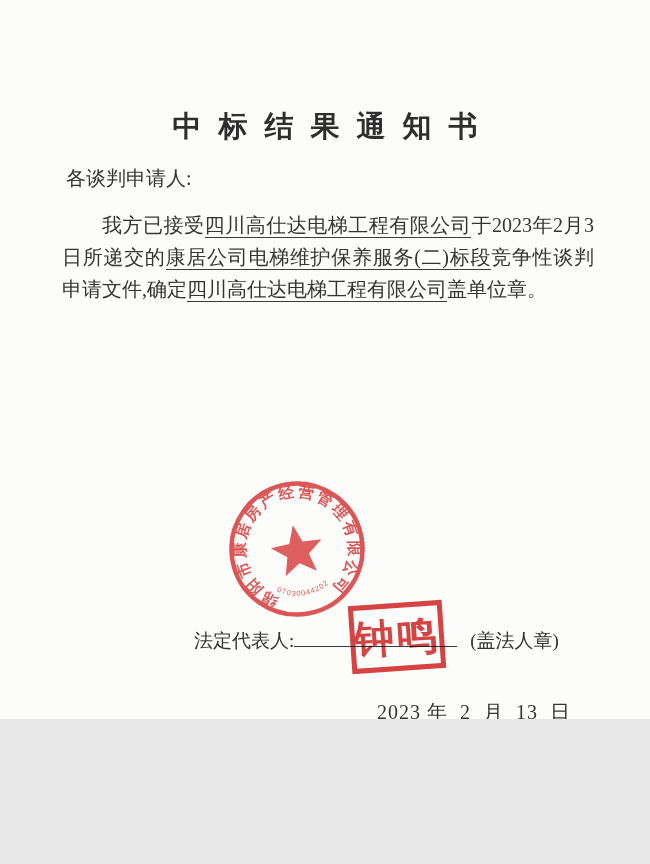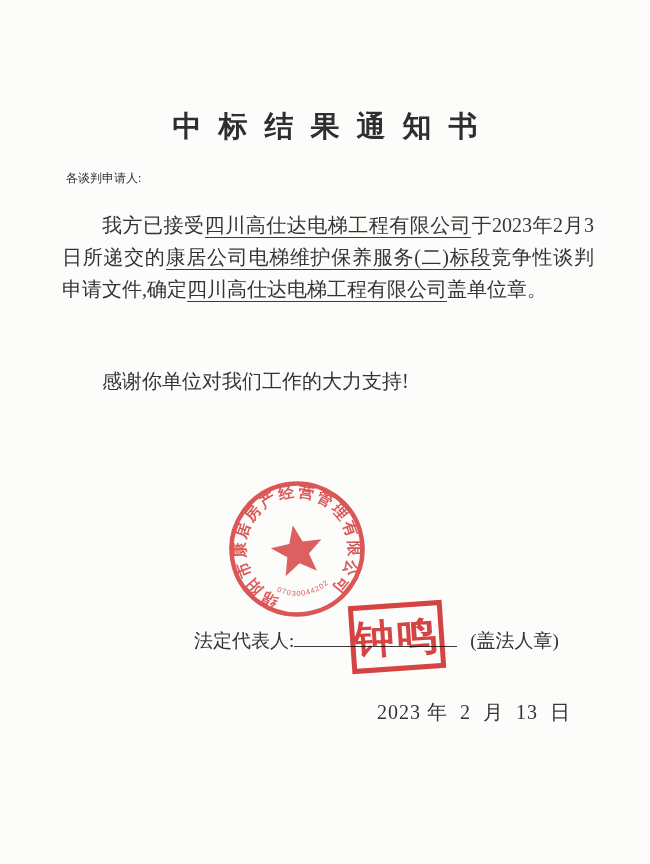--- a/index.html
+++ b/index.html
@@ -1,39 +1,39 @@
 <!DOCTYPE html>
 <html><head>
 <meta charset="utf-8">
 <style>
   html,body{margin:0;padding:0;background:#e8e8e8;}
   .page{
     position:relative;
-    width:650px;height:864px;
+    width:650px;height:719px;
     margin:0 auto;
     background:#fcfcfb;
     overflow:hidden;
     font-family:"Liberation Serif", serif;
     color:#343434;
   }
   .title{
     position:absolute;top:107px;left:0;width:650px;
     text-align:center;
     font-family:"Liberation Sans", sans-serif;
     font-weight:bold;
     font-size:29px;
     letter-spacing:17px;
     padding-left:17px;
     box-sizing:border-box;
     color:#2e2e2e;
     white-space:nowrap;
   }
   .salutation{
     position:absolute;left:66px;top:166px;
-    font-size:12px;line-height:24px;
+    font-size:20px;line-height:24px;
   }
   .para1{
     position:absolute;left:62px;top:209px;width:532px;
     font-size:20px;line-height:32px;
     text-align:justify;text-indent:2em;
     color:#343434;
   }
   .para2{
     position:absolute;left:62px;top:365px;width:532px;
     font-size:20px;line-height:32px;text-indent:2em;
@@ -107,21 +107,20 @@
 <body>
 
 <div class="page">
 
   <div class="title">中标结果通知书</div>
 
   <div class="salutation">各谈判申请人:</div>
 
   <div class="para1"><span>我方已接受</span><span class="u">四川高仕达电梯工程有限公司</span><span>于2023年2月3日所递交的</span><span class="u">康居公司电梯维护保养服务(二)标段</span><span>竞争性谈判申请文件,确定</span><span class="u">四川高仕达电梯工程有限公司</span><span>盖单位章。</span></div>
 
-  <div class="para2">感谢你单位对我们工作的大力支持!</div>
 
   <svg class="company-seal" viewBox="-70 -70 140 140" xmlns="http://www.w3.org/2000/svg">
     <circle cx="0" cy="0" r="65.5" fill="none" stroke-width="4.5" stroke="#dc4b4b"></circle>
     <polygon points="0,-24 6.76,-6.3 25.7,-5.3 10.94,6.55 15.9,24.8 0,14.5 -15.9,24.8 -10.94,6.55 -25.7,-5.3 -6.76,-6.3" fill="#dc4b4b" opacity="0.95"></polygon>
     <path id="seal-text-arc" d="M -26 45.03 A 52 52 0 1 1 26 45.03" fill="none"></path>
     <text class="seal-ring-text" fill="#dc4b4b">
       <textPath href="#seal-text-arc" startOffset="0" textLength="270" lengthAdjust="spacing">绵阳市康居房产经营管理有限公司</textPath>
     </text>
     <path id="seal-serial-arc" d="M -28.9 37 A 47 47 0 0 0 28.9 37" fill="none"></path>
     <text class="seal-serial-text" fill="#dc4b4b">

